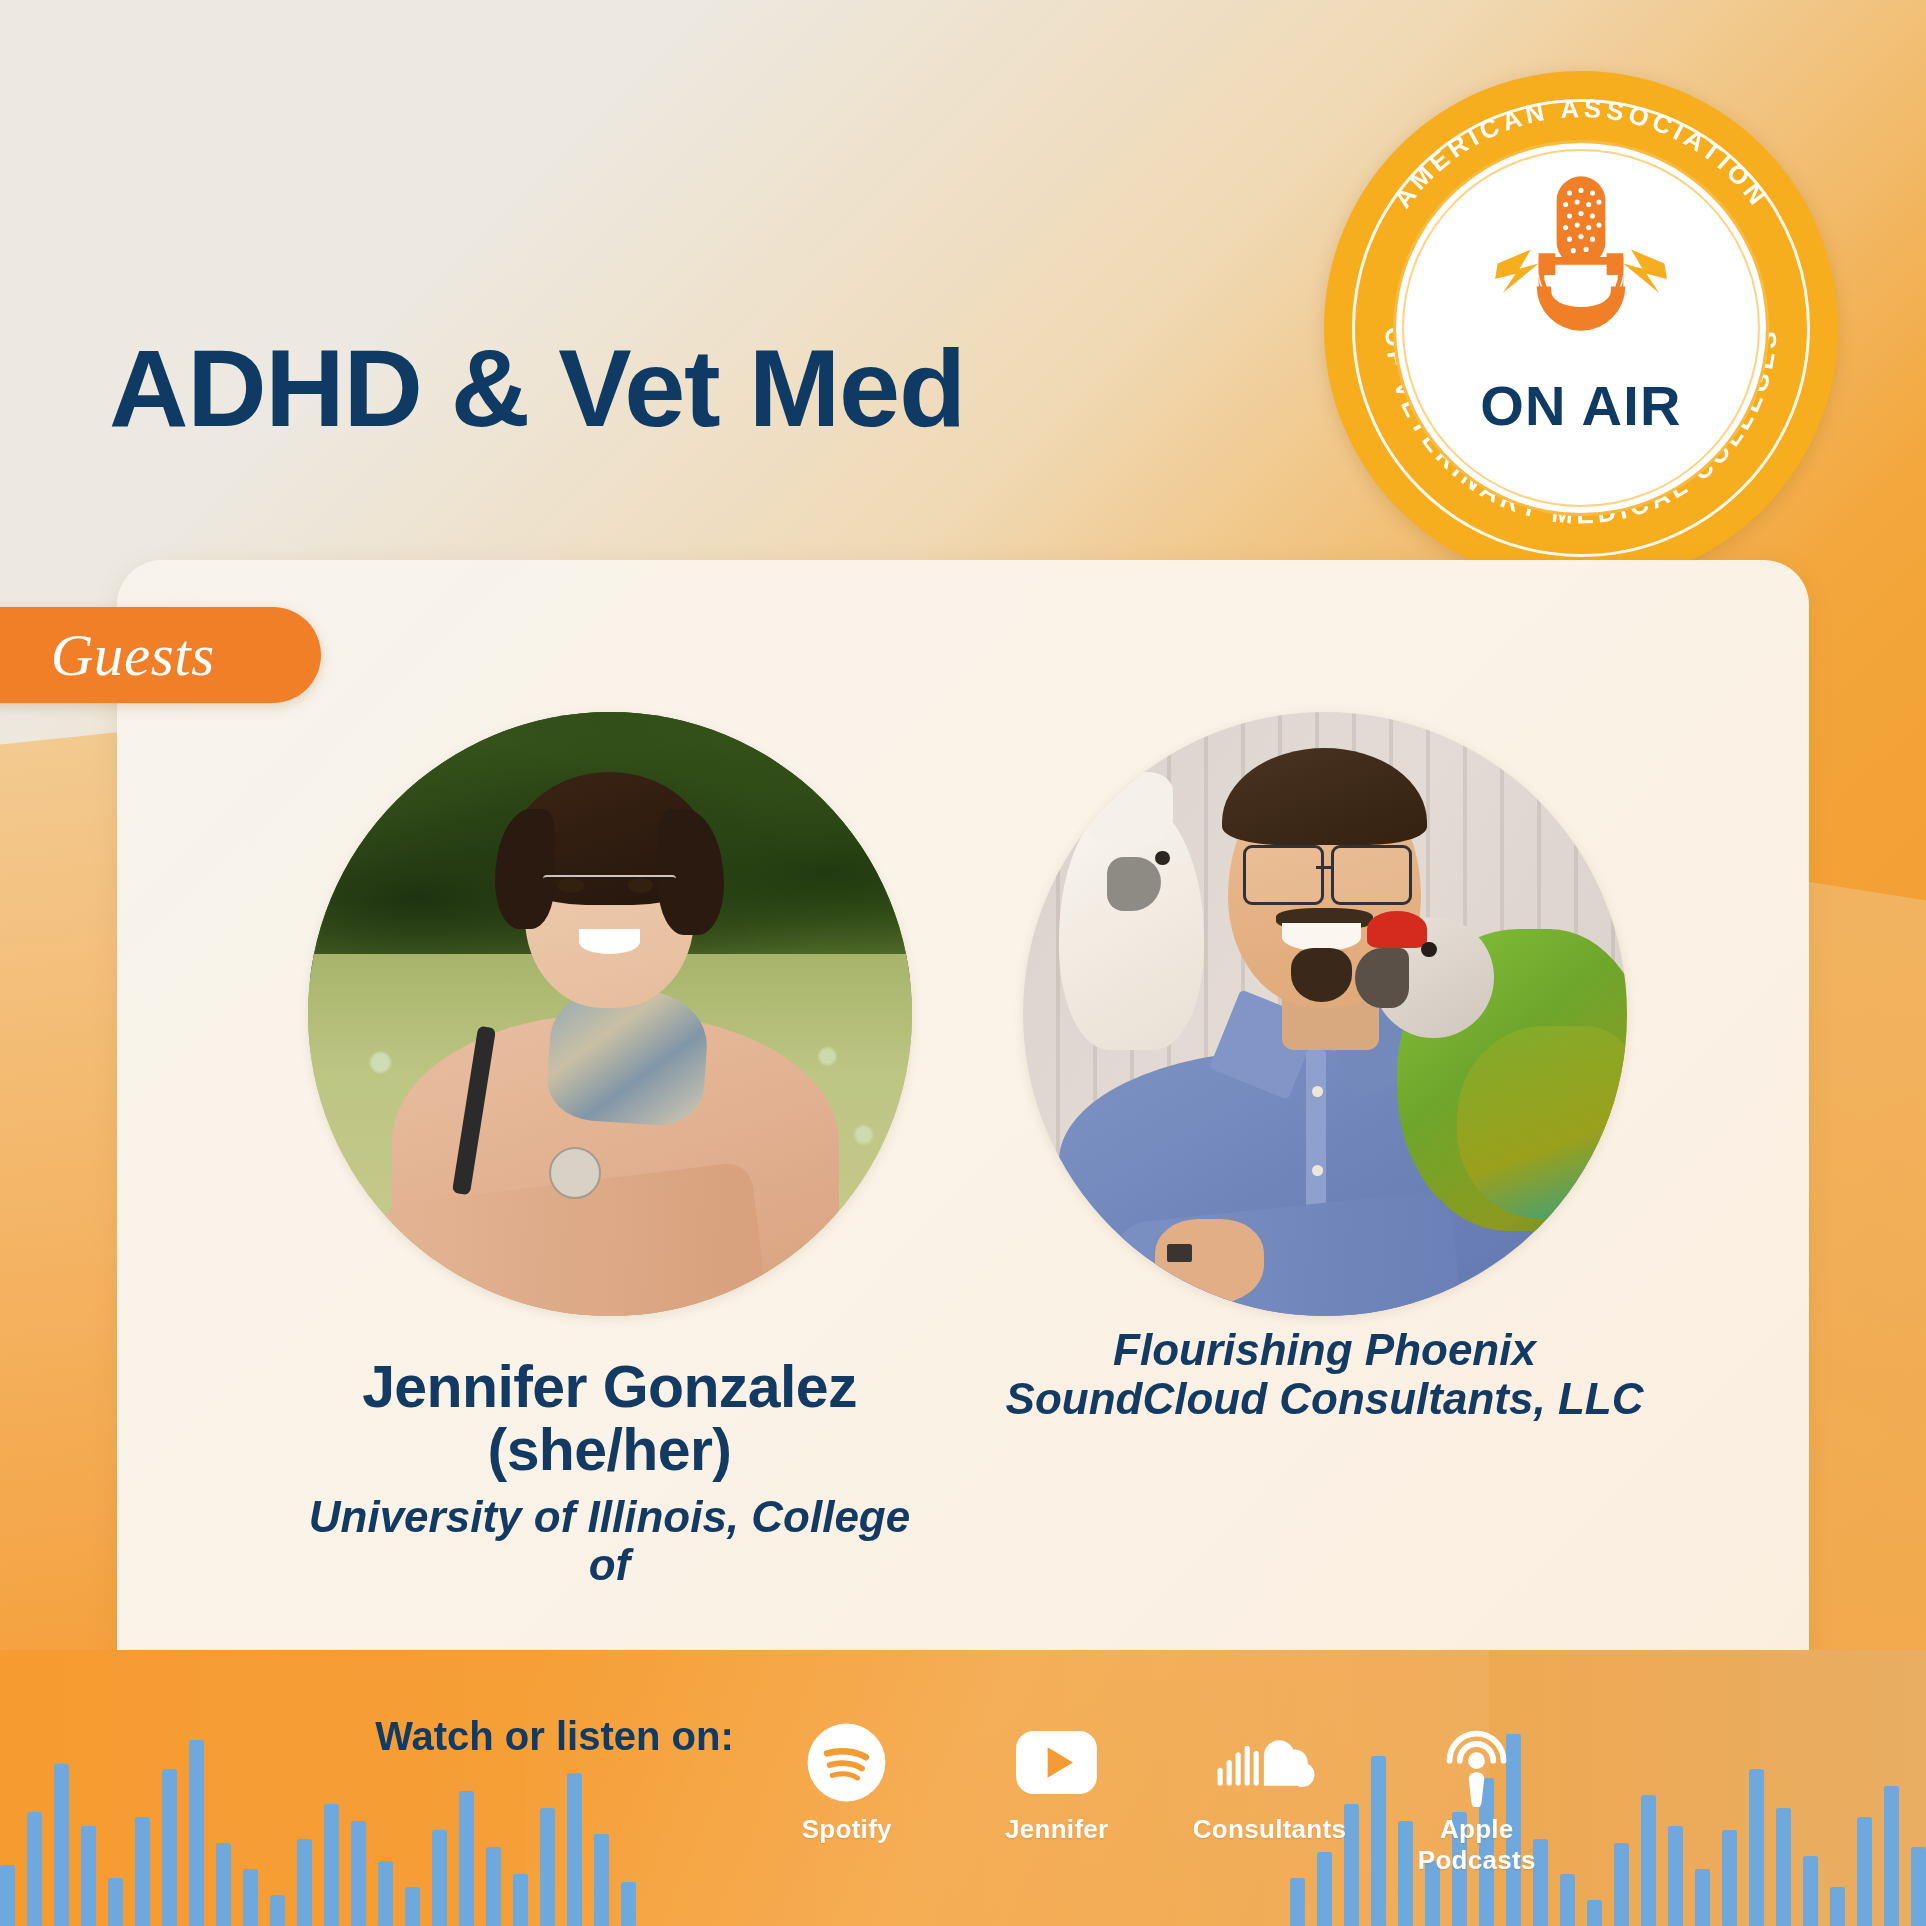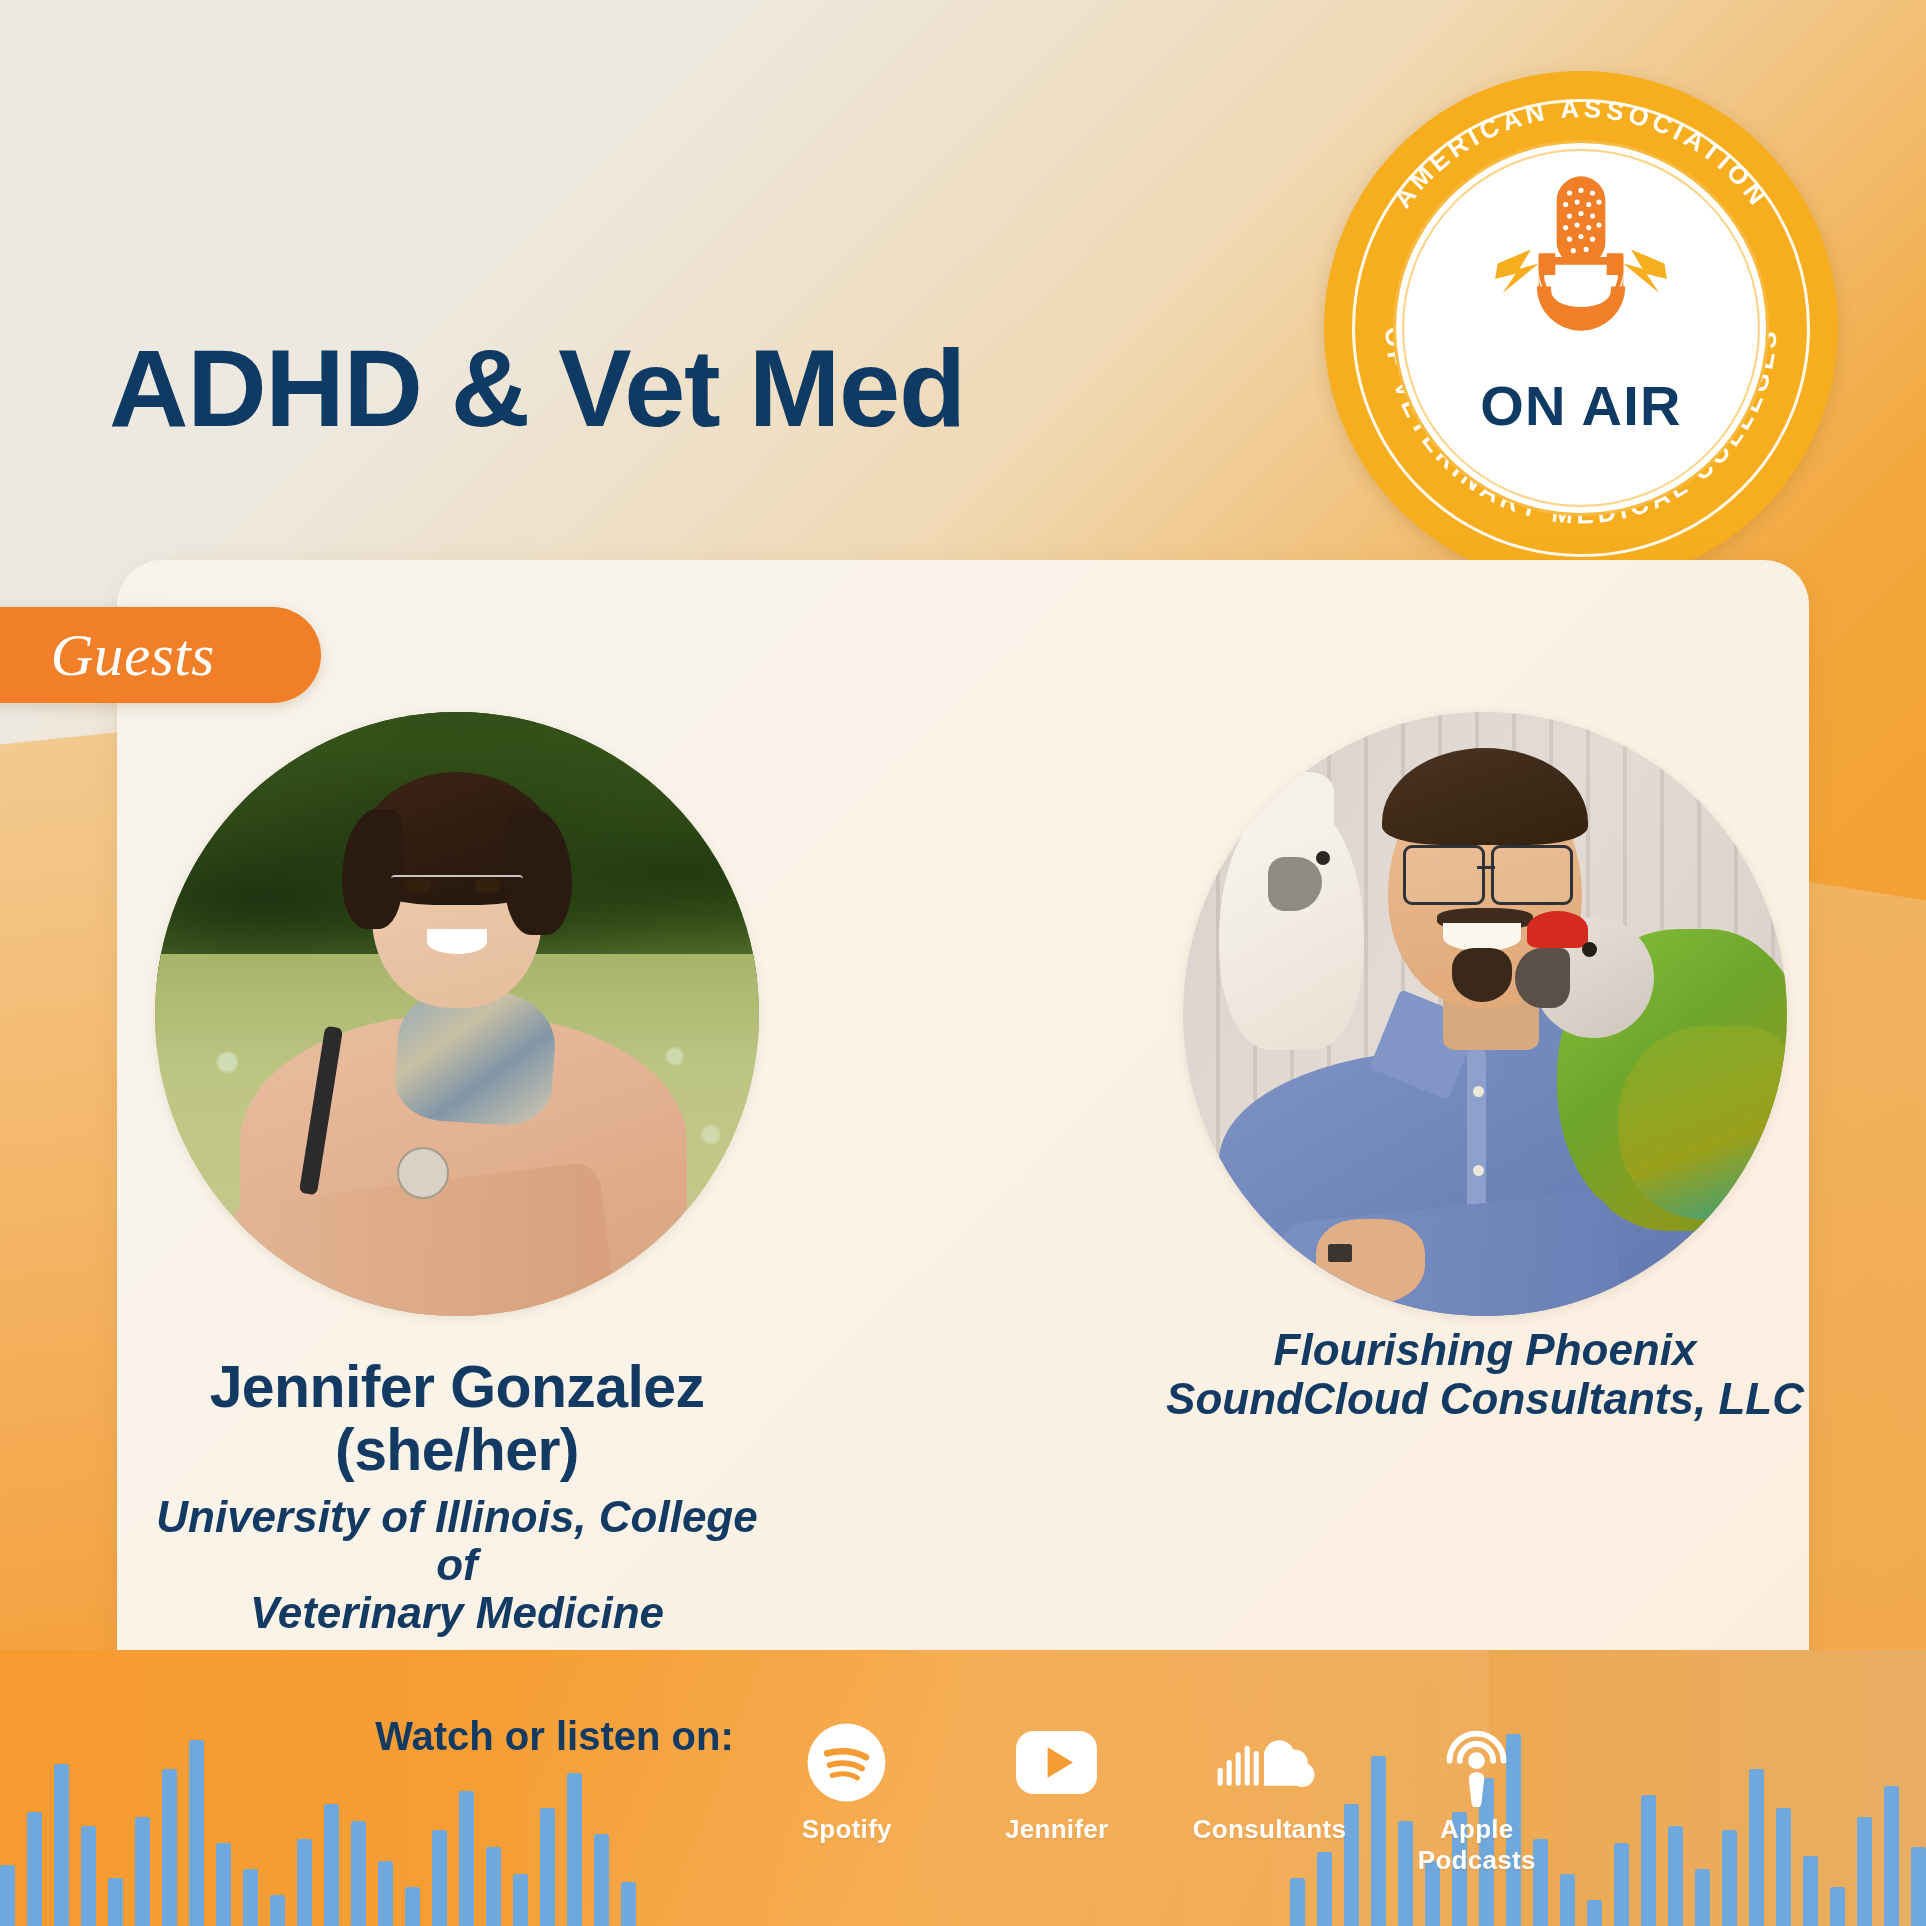--- a/index.html
+++ b/index.html
@@ -88,22 +88,22 @@
   }
 
   
   .card{
     position:absolute;left:117px;top:560px;width:1692px;height:1194px;
     background:linear-gradient(135deg,#F7F3EB 0%,#FAF3E8 40%,#FBEEDF 100%);
     border-radius:45px;
     box-shadow:0 6.4px 26px rgba(140,95,35,.12);
   }
   .guests-row{
-    position:absolute;left:16px;right:0;top:152px;
-    display:flex;justify-content:space-between;gap:67px;
+    position:absolute;left:8px;right:0;top:152px;
+    display:flex;justify-content:center;gap:67px;
   }
   .guest{width:648px;text-align:center;}
   .photo{
     width:604px;height:604px;border-radius:50%;margin:0 auto;
     overflow:hidden;position:relative;
     box-shadow:0 2.6px 10.3px rgba(90,60,20,.10);
   }
   .guest-name{
     margin-top:40px;
     font-size:59px;font-weight:bold;line-height:1.07;color:#123A63;
@@ -345,21 +345,20 @@
           <div class="p1-eye-r"></div>
           <div class="p1-smile"></div>
           <div class="p1-watch"></div>
         </div>
         <div class="guest-name">
           <div>Jennifer Gonzalez</div>
           <div>(she/her)</div>
         </div>
         <div class="guest-affil">
           <div>University of Illinois, College of</div>
-          <div>Veterinary Medicine</div>
         </div>
       </div>
 
       <div class="guest">
         <div class="photo">
           <div class="p2-bg"></div>
           <div class="p2-planks"></div>
           <div class="p2-cock-body"></div>
           <div class="p2-cock-crest"></div>
           <div class="p2-cock-beak"></div>

